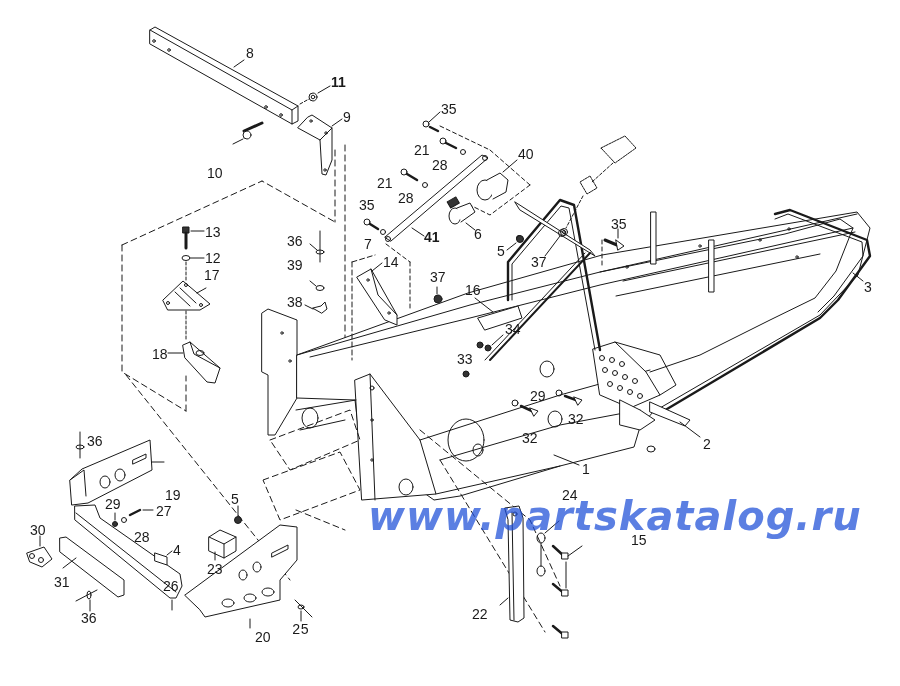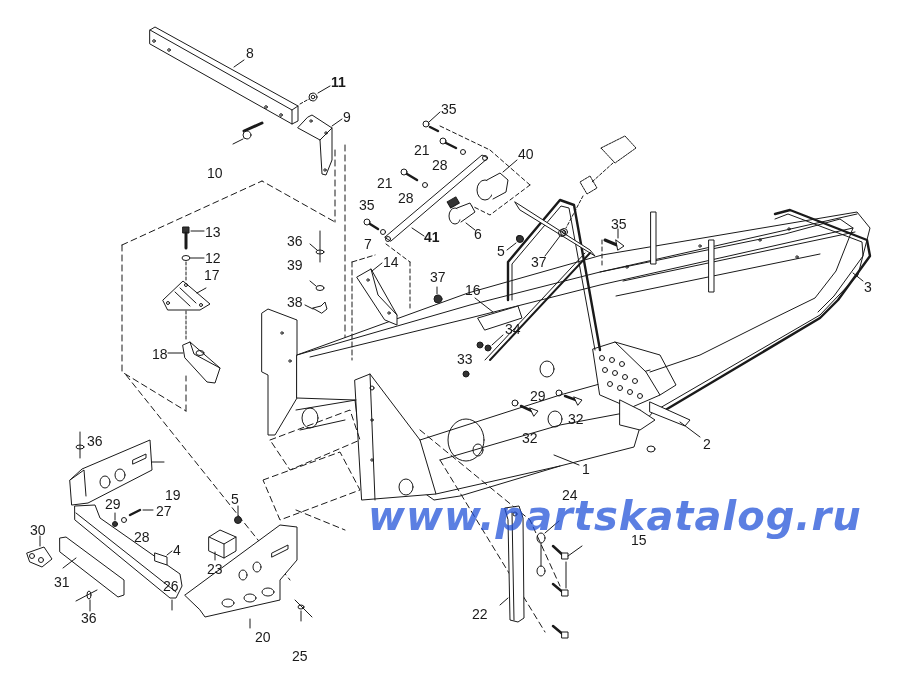--- a/index.html
+++ b/index.html
@@ -459,18 +459,18 @@
       <div class="callout" style="left: 156px; top: 504px;">27</div>
       <div class="callout" style="left: 134px; top: 530px;">28</div>
       <div class="callout" style="left: 231px; top: 492px;">5</div>
       <div class="callout" style="left: 30px; top: 523px;">30</div>
       <div class="callout" style="left: 173px; top: 543px;">4</div>
       <div class="callout" style="left: 207px; top: 562px;">23</div>
       <div class="callout" style="left: 54px; top: 575px;">31</div>
       <div class="callout" style="left: 81px; top: 611px;">36</div>
       <div class="callout" style="left: 163px; top: 579px;">26</div>
       <div class="callout" style="left: 242px; top: 630px; margin-left: 13px;">20</div>
-      <div class="callout" style="left: 292px; top: 649px;">25</div>
+      <div class="callout" style="left: 292px; top: 623px; font-family: Liberation Mono, monospace;">25</div>
       <div class="callout" style="left: 562px; top: 488px;">24</div>
       <div class="callout" style="left: 607px; top: 533px; margin-left: 24px;">15</div>
       <div class="callout" style="left: 472px; top: 607px;">22</div>
     </div>
 </div>
 
 </body></html>

